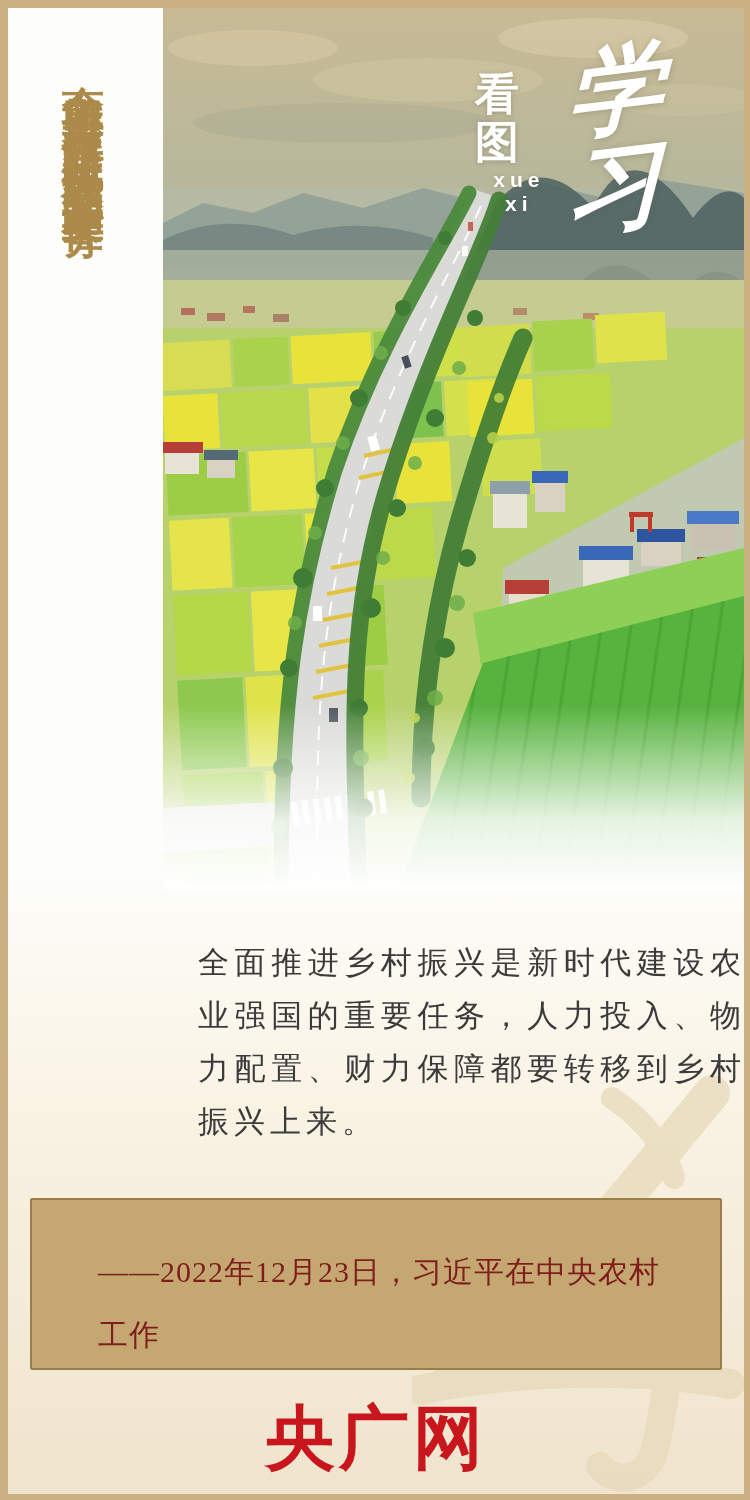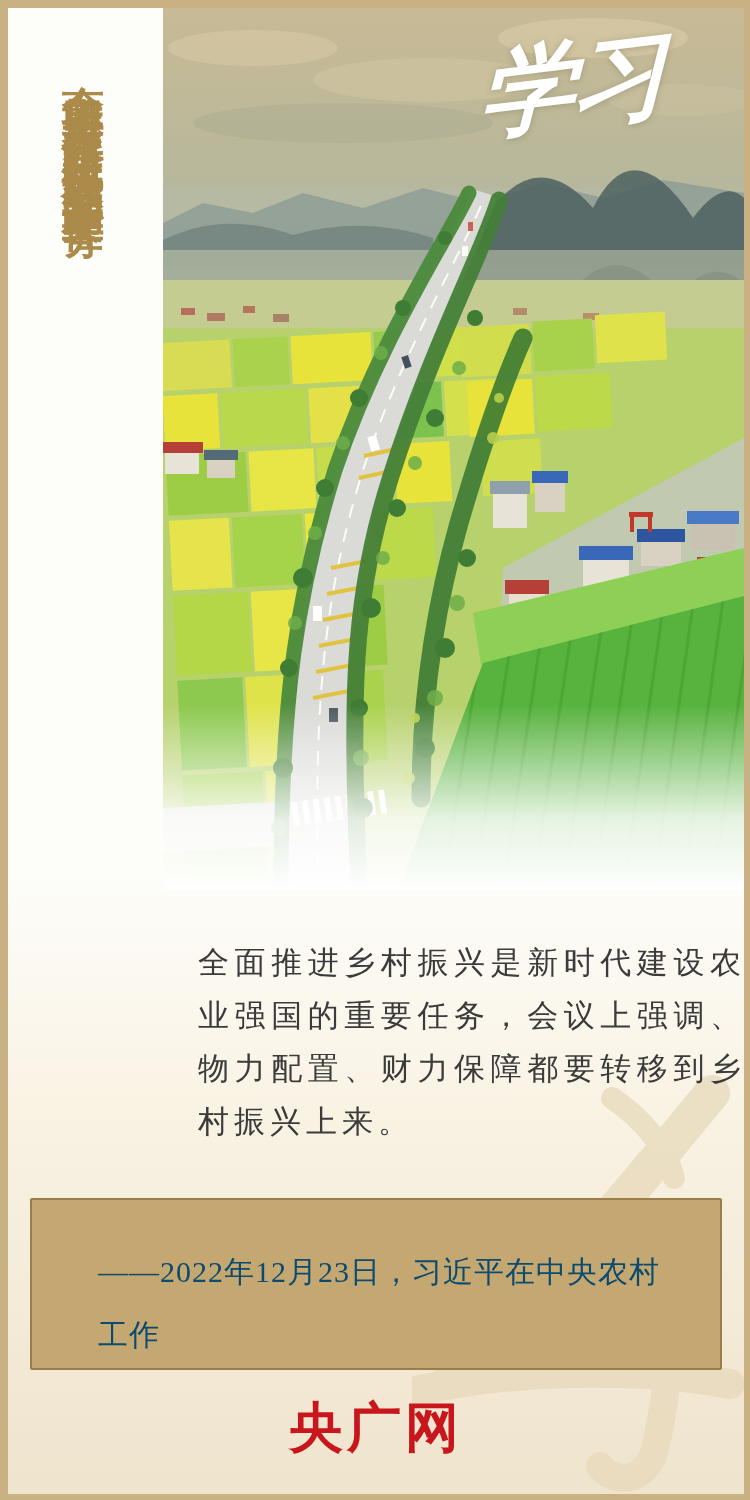--- a/index.html
+++ b/index.html
@@ -18,24 +18,24 @@
     line-height:48px;letter-spacing:2px;margin-top:22px;text-shadow:0 1px 5px rgba(90,85,60,.35);}
   .logo-py{font-family:"Liberation Sans","DejaVu Sans",sans-serif;font-weight:bold;font-size:21px;
     letter-spacing:5px;text-align:center;margin-top:2px;text-shadow:0 1px 4px rgba(90,85,60,.35);}
   .logo-cal{font-size:96px;font-style:italic;font-weight:bold;line-height:96px;margin-left:6px;
     letter-spacing:-4px;transform:rotate(-7deg) skewX(-8deg);transform-origin:left top;
     text-shadow:0 1px 6px rgba(90,85,60,.3);}
   .body-text{position:absolute;left:190px;top:928px;width:548px;
     font-size:31px;letter-spacing:5px;line-height:53px;color:#3b3b3b;text-align:justify;}
   .quote-box{position:absolute;left:22px;top:1190px;width:692px;height:172px;box-sizing:border-box;
     background:#c5a871;border:2px solid #9a7e47;border-radius:2px;
-    padding:40px 40px 0 66px;color:#0c4a6e;font-size:30px;letter-spacing:1px;line-height:63px;}
+    padding:40px 40px 0 66px;color:#7f1d1d;font-size:30px;letter-spacing:1px;line-height:63px;}
   .cnr-logo{position:absolute;left:0;top:1384px;width:736px;text-align:center;
     font-family:"Liberation Sans","DejaVu Sans",sans-serif;font-weight:900;
-    font-size:54px;letter-spacing:4px;color:#c9161d;}
+    font-size:70px;letter-spacing:4px;color:#c9161d;}
 </style>
 </head>
 <body>
 
 <div class="poster">
   <div class="canvas">
 
     <svg class="watermark" viewBox="0 0 332 456" preserveAspectRatio="none">
       <g fill="none" stroke="#e7d9ba" stroke-linecap="round" opacity="0.75">
         <path d="M300,55 C230,140 130,265 40,335" stroke-width="36"></path>
@@ -279,25 +279,29 @@
               <line x1="570" y1="520" x2="520" y2="882"></line>
             <line x1="600" y1="515" x2="550" y2="882"></line>
               <line x1="630" y1="510" x2="580" y2="882"></line>
           </g>
         </g>
 
         <rect x="0" y="696" width="581" height="186" fill="url(#fade)"></rect>
       </svg>
 
       <div class="logo">
+        <div>
+          <div class="logo-cn">看图</div>
+          <div class="logo-py">xue xi</div>
+        </div>
         <div class="logo-cal">学习</div>
       </div>
     </div>
 
-    <div class="body-text">全面推进乡村振兴是新时代建设农业强国的重要任务，会议上强调、物力配置、财力保障都要转移到乡村振兴上来。</div>
+    <div class="body-text">全面推进乡村振兴是新时代建设农业强国的重要任务，人力投入、物力配置、财力保障都要转移到乡村振兴上来。</div>
 
     <div class="quote-box">
       <div>——2022年12月23日，习近平在中央农村工作</div>
     </div>
 
     <div class="cnr-logo">央广网</div>
 
   </div>
 </div>
 

